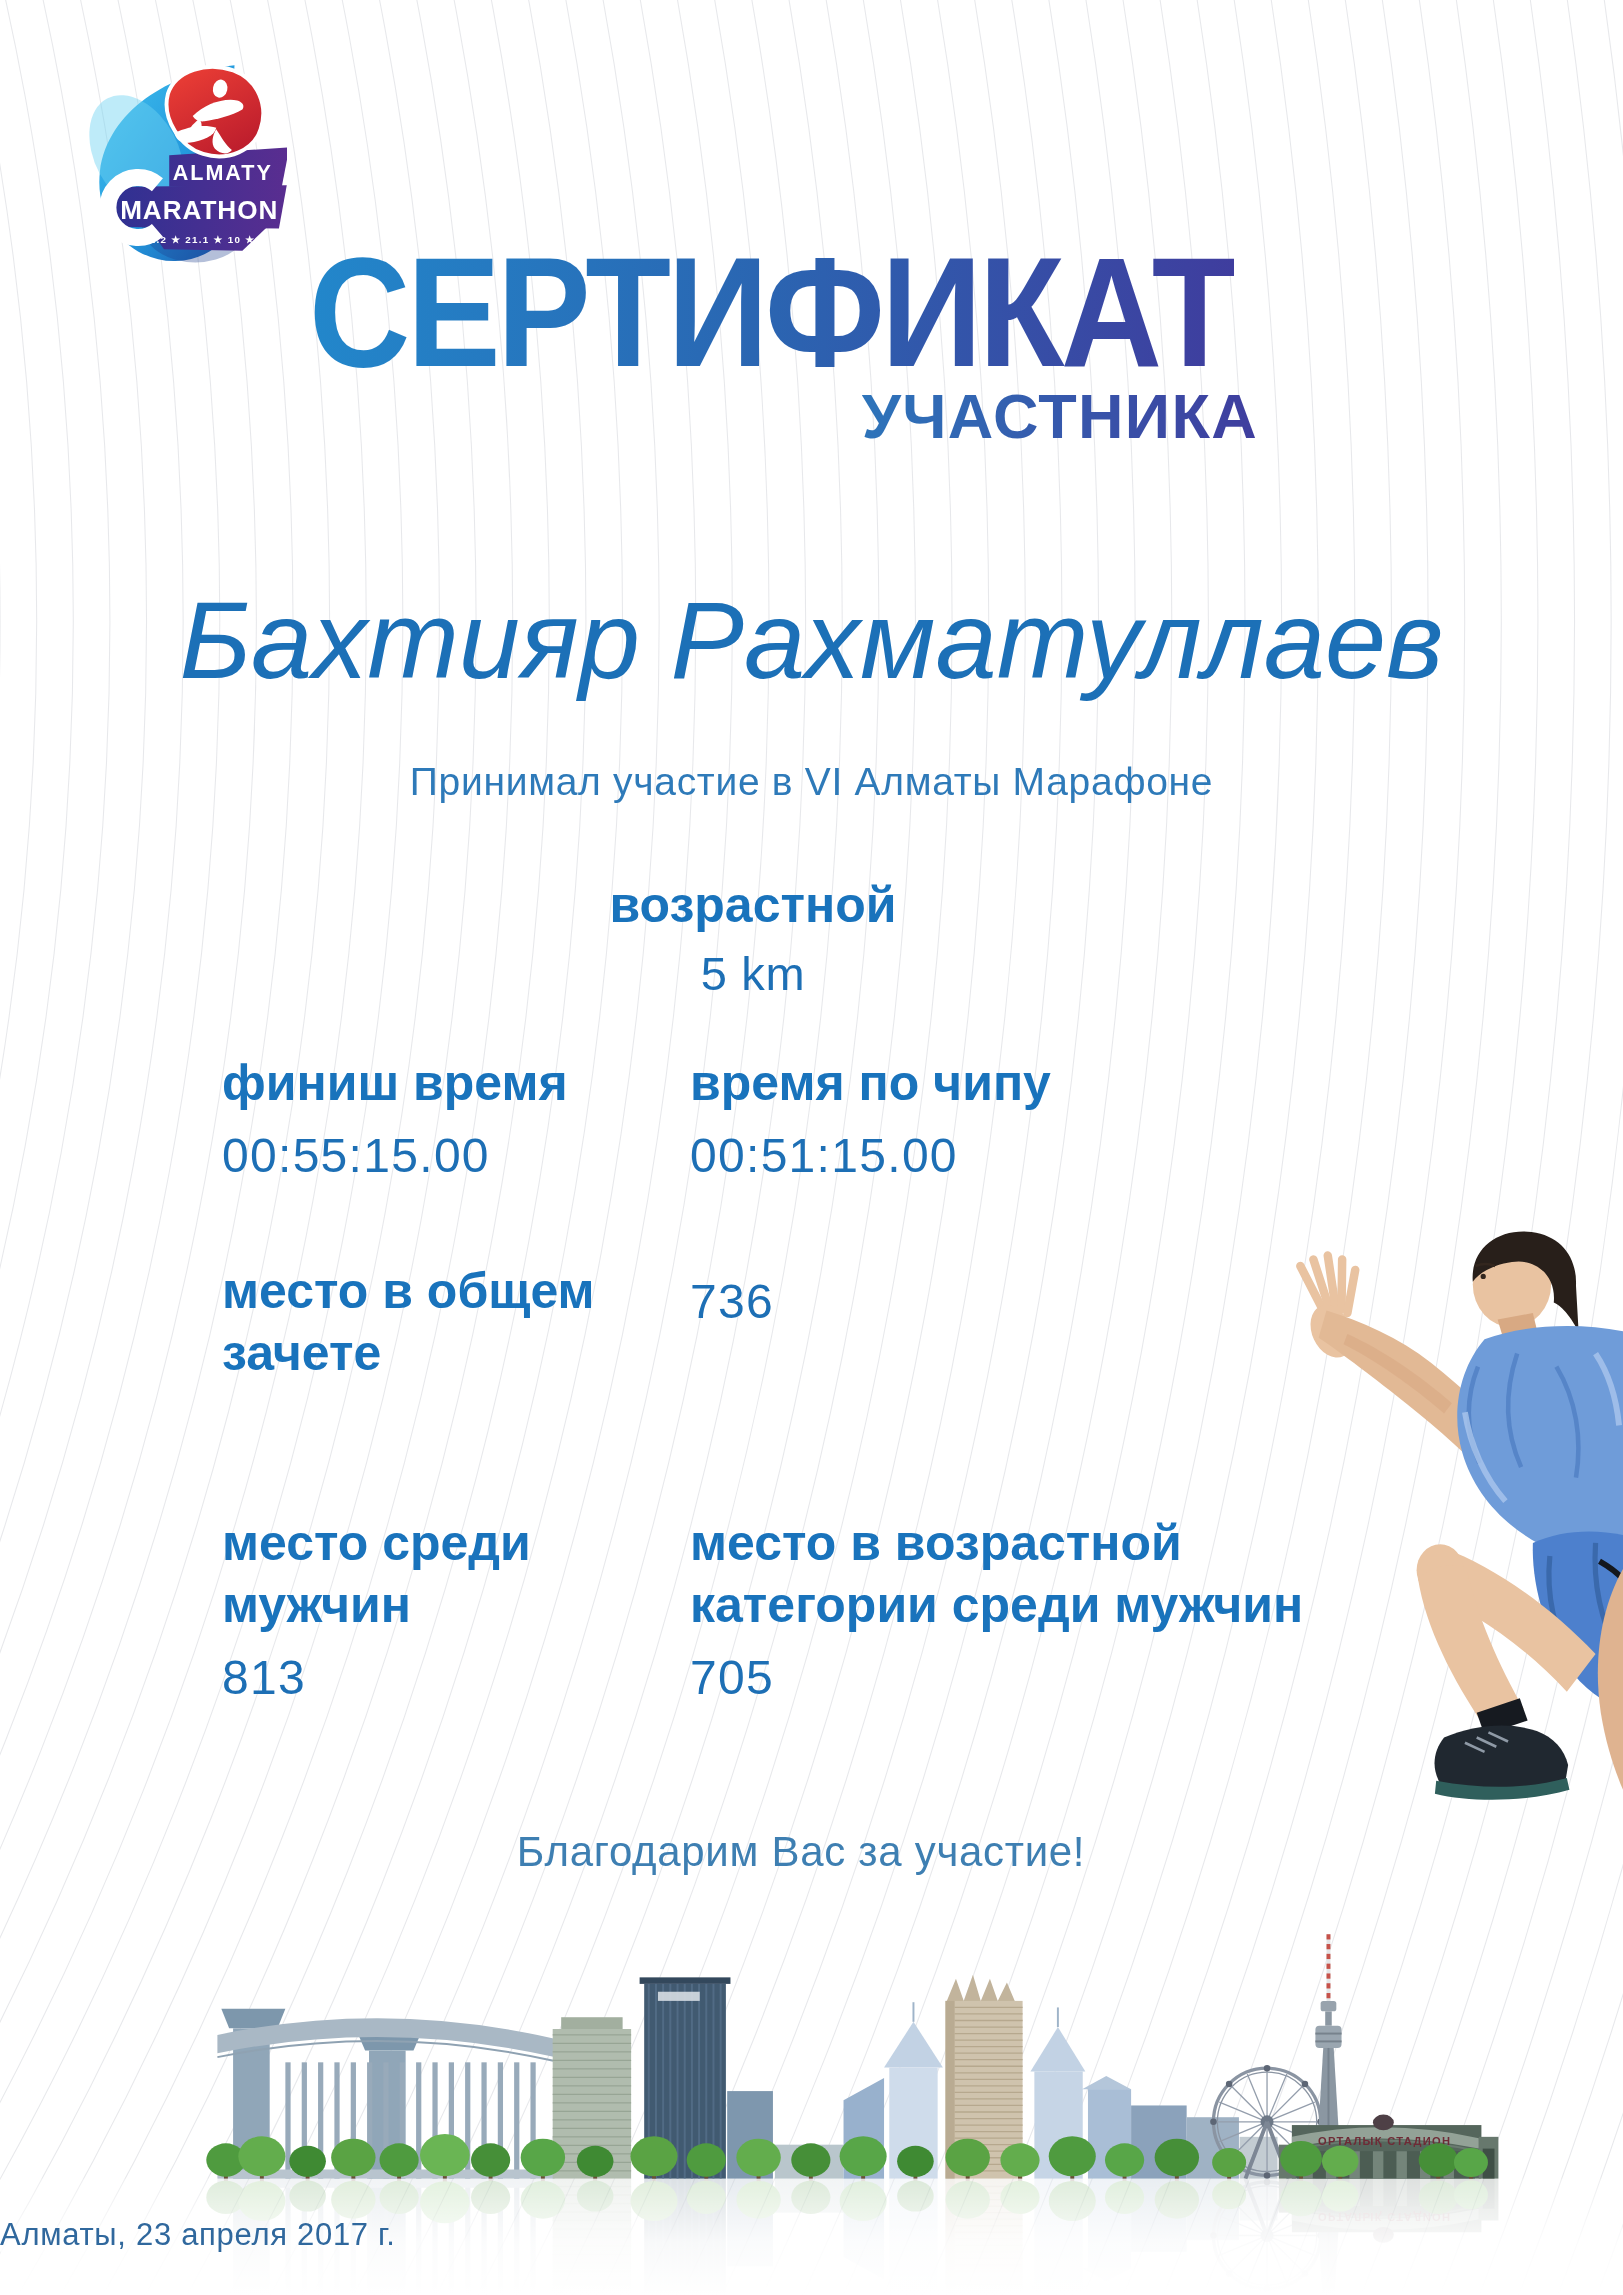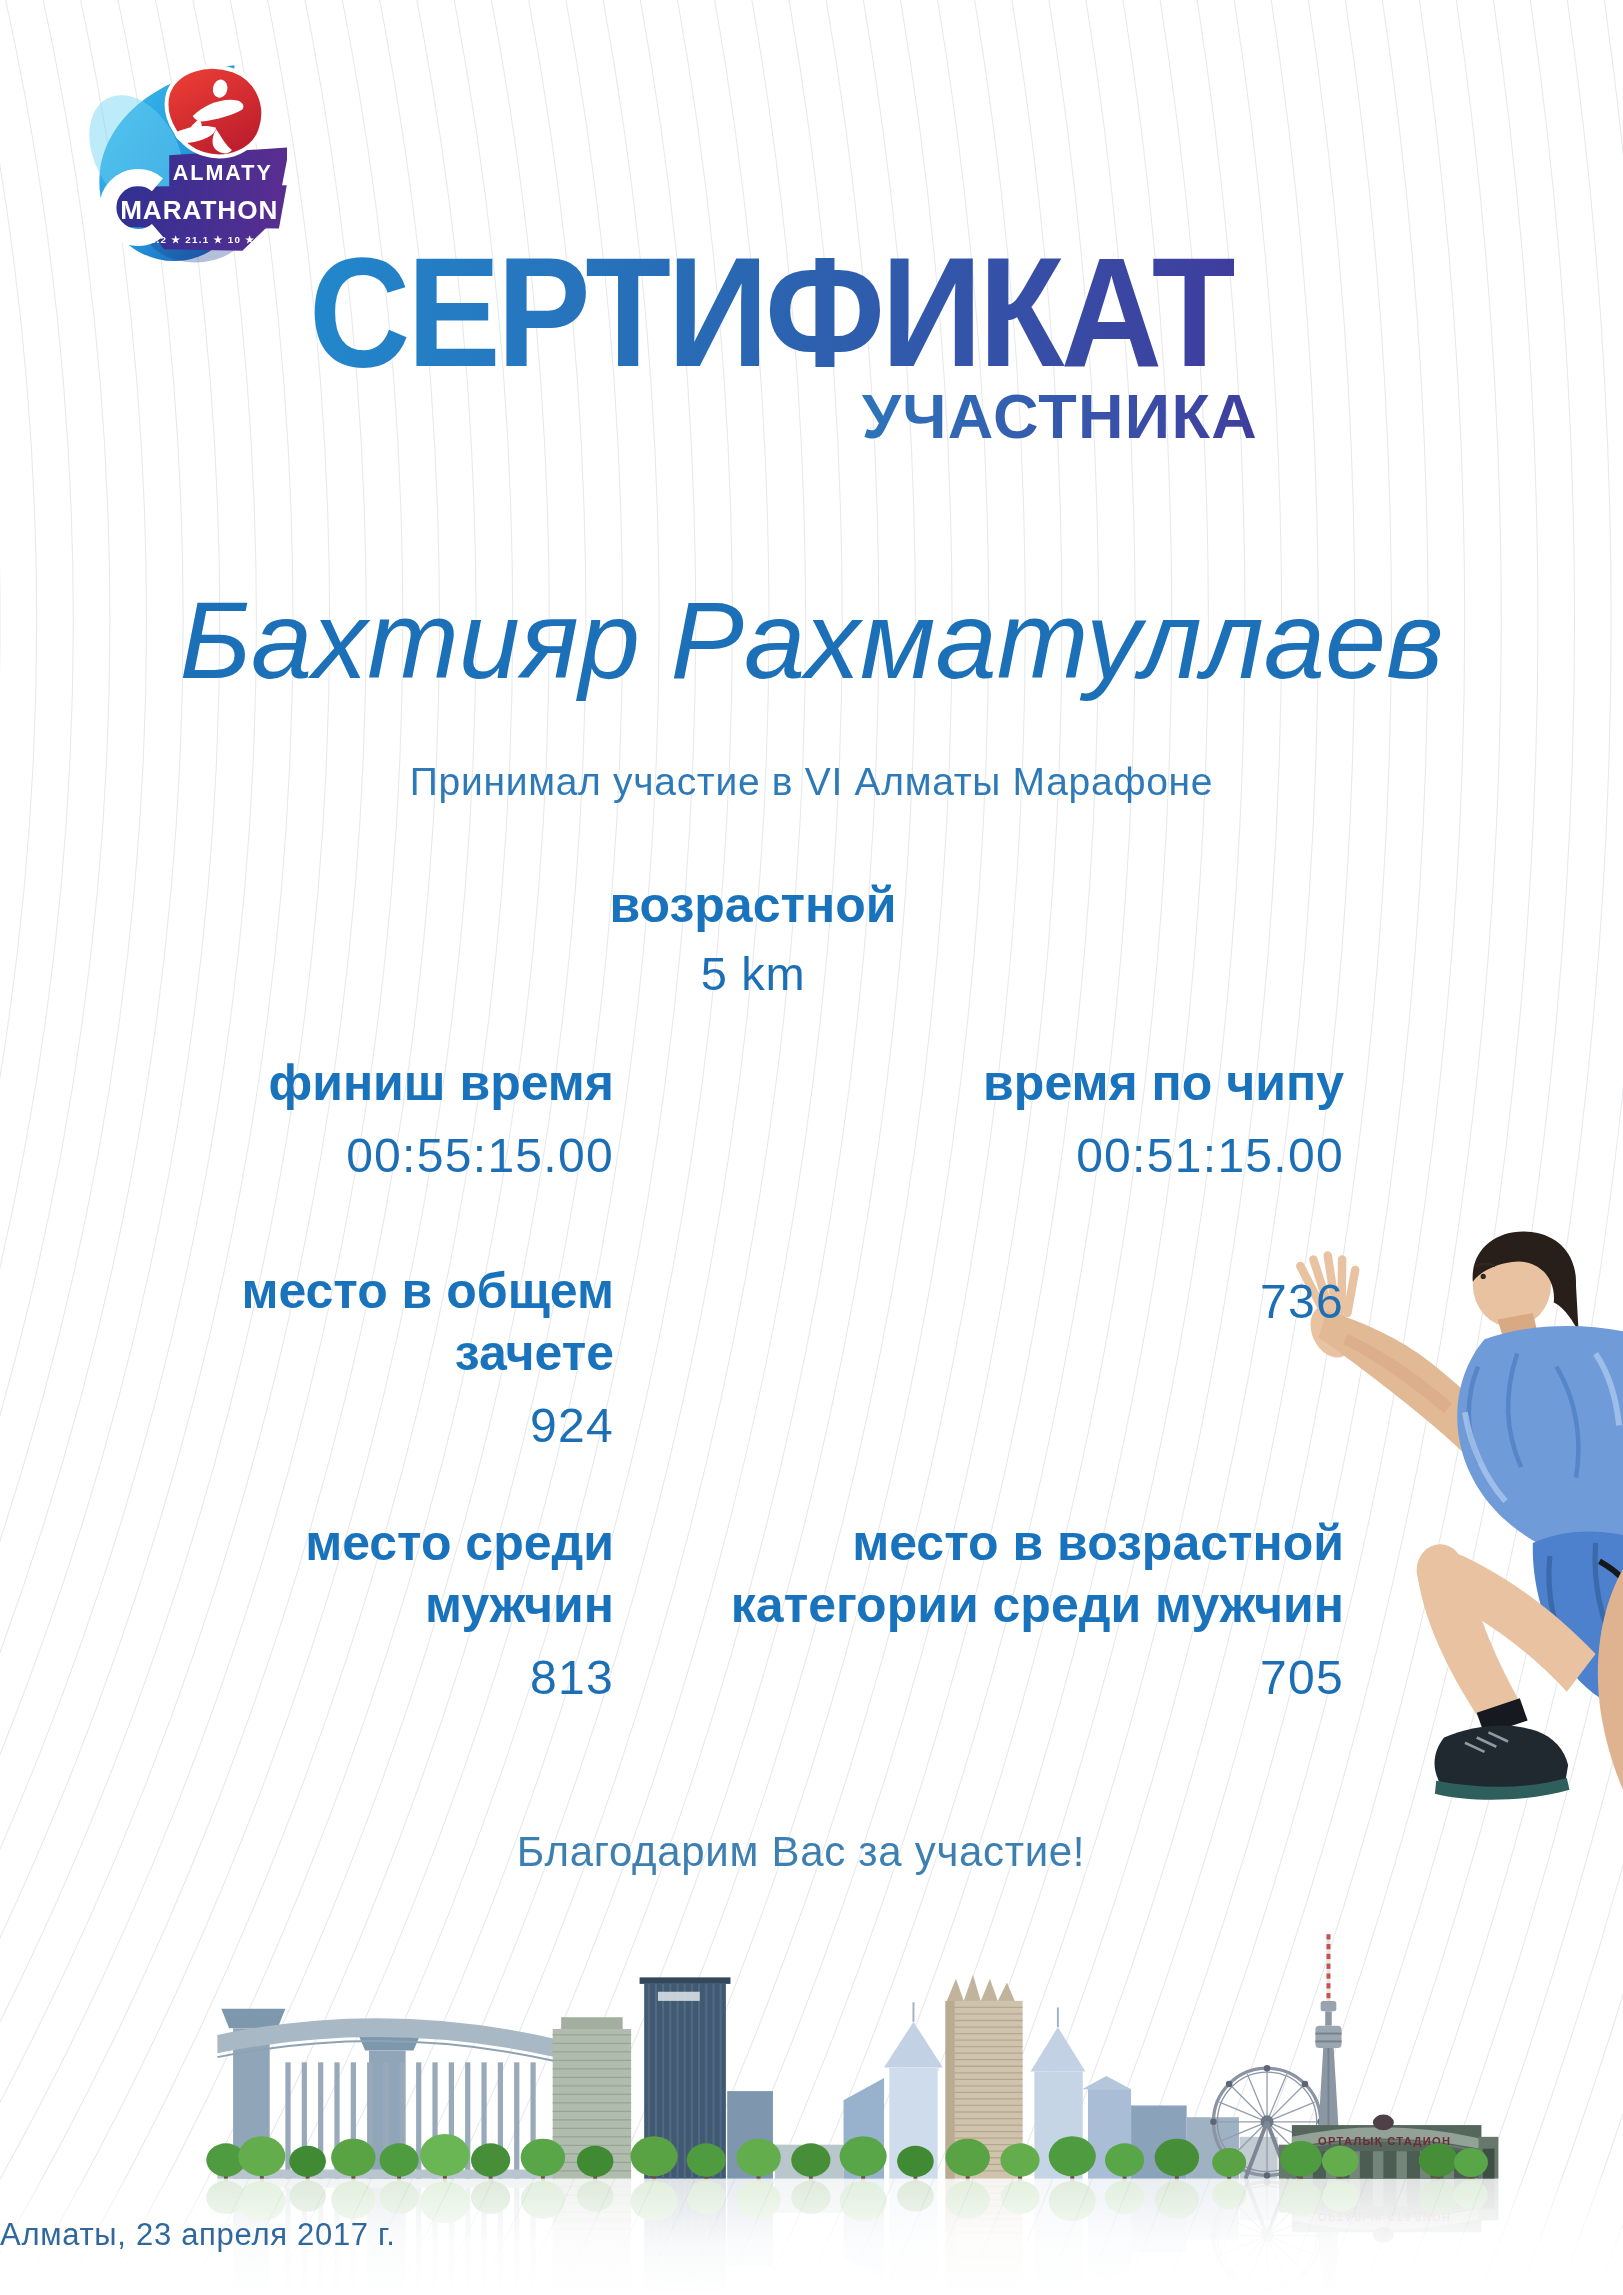--- a/index.html
+++ b/index.html
@@ -22,21 +22,21 @@
 
   .name{position:absolute;left:0;top:574px;width:1623px;text-align:center;z-index:2;
         font-family:Liberation Sans, sans-serif;font-style:italic;font-size:110px;color:#1c70b7;line-height:1.2;}
   .event-line{position:absolute;left:0;top:760px;width:1623px;text-align:center;z-index:2;
         font-size:39px;color:#2e7ab9;letter-spacing:0.7px;}
 
   .dist-block{position:absolute;left:426px;top:876px;width:654px;text-align:center;z-index:2;}
   .dist-label{font-weight:700;font-size:50px;color:#1973bc;}
   .dist-value{font-size:47px;color:#1d6fb5;margin-top:11.8px;letter-spacing:0.7px;}
 
-  .stat{position:absolute;text-align:right;z-index:2;}
+  .stat{position:absolute;text-align:left;z-index:2;}
   .stat.c-left{left:222px;width:392px;}
   .stat.c-right{left:690px;width:654px;}
   .stat.r1{top:1052px;} .stat.r2{top:1260px;} .stat.r3{top:1512px;}
   .stat-label{font-weight:700;font-size:50px;color:#1973bc;line-height:1.24;}
   .stat-value{font-size:48px;color:#1d6fb5;margin-top:14.4px;letter-spacing:1.3px;}
 
   .thanks{position:absolute;left:16px;top:1828px;width:1570px;text-align:center;z-index:2;
         font-size:42px;color:#3e7fb2;letter-spacing:0.7px;}
 
   .runner-wrap{position:absolute;left:1269px;top:1203px;width:354px;height:608px;z-index:1;}
@@ -177,21 +177,20 @@
   <div class="stat c-left r1">
     <div class="stat-label">финиш время</div>
     <div class="stat-value">00:55:15.00</div>
   </div>
   <div class="stat c-right r1">
     <div class="stat-label">время по чипу</div>
     <div class="stat-value">00:51:15.00</div>
   </div>
   <div class="stat c-left r2">
     <div class="stat-label">место в общем зачете</div>
-    <div class="stat-value">924</div>
   </div>
   <div class="stat c-right r2">
     <div class="stat-value">736</div>
   </div>
   <div class="stat c-left r3">
     <div class="stat-label">место среди мужчин</div>
     <div class="stat-value">813</div>
   </div>
   <div class="stat c-right r3">
     <div class="stat-label">место в возрастной категории среди мужчин</div>

